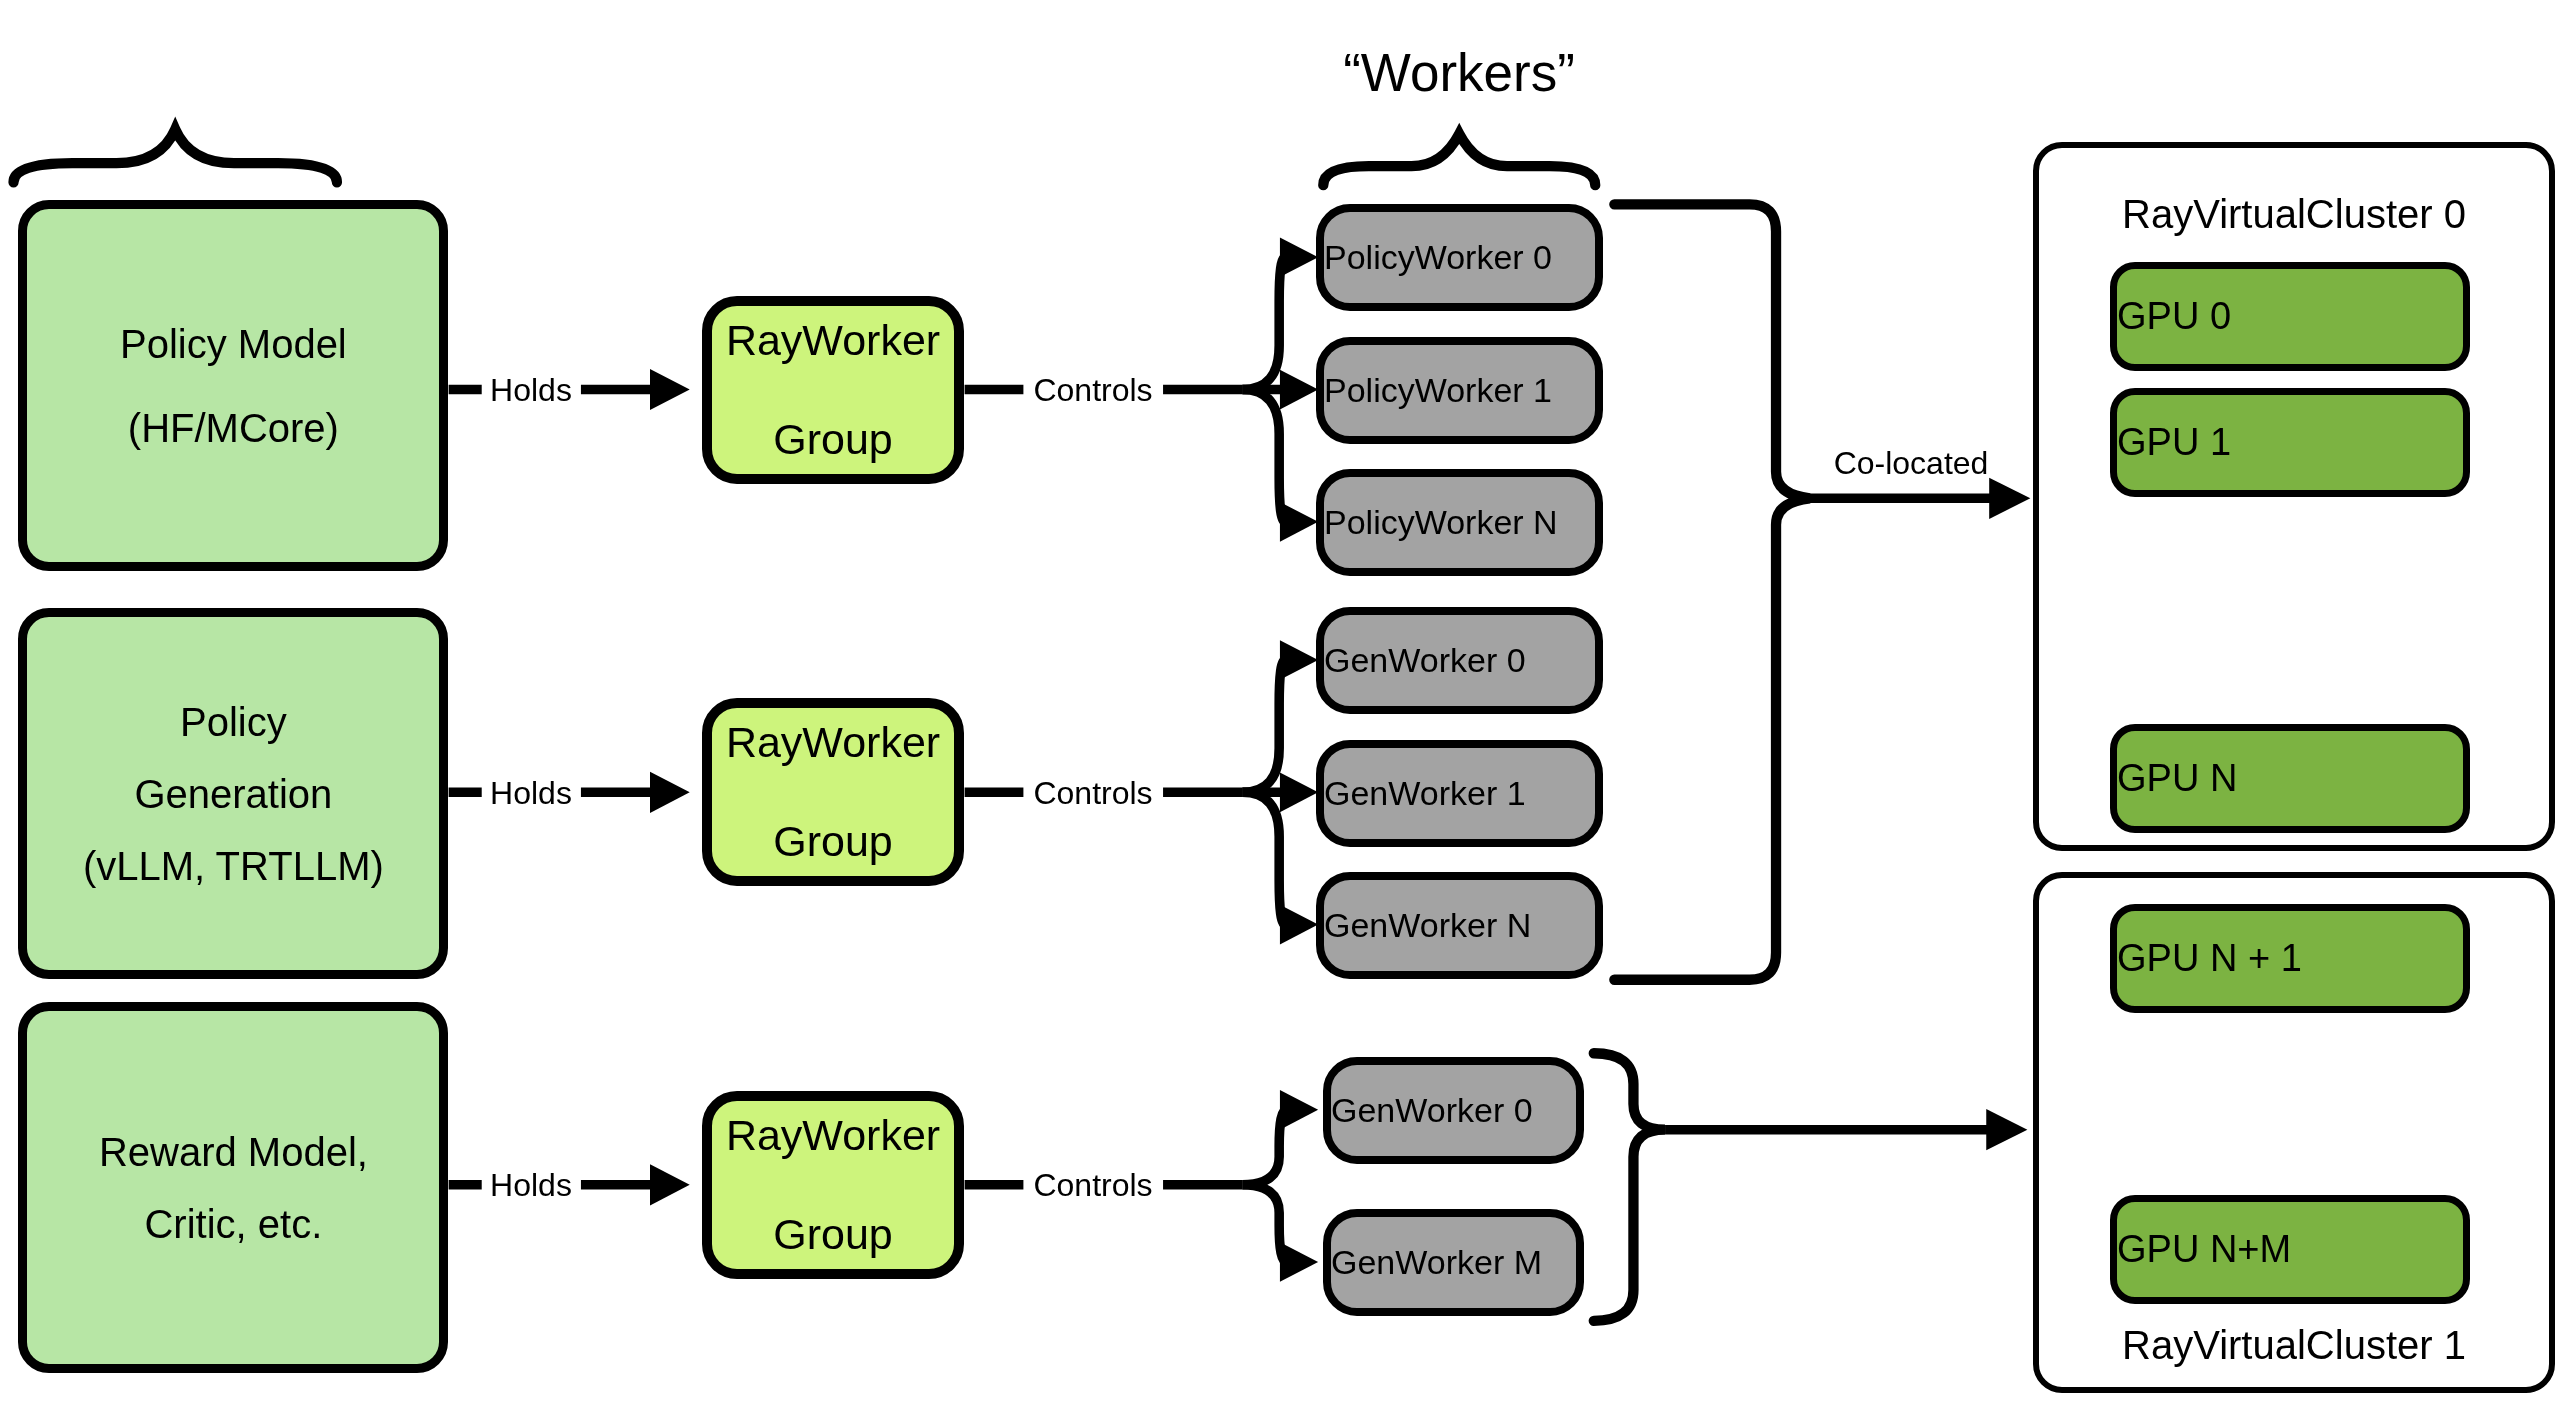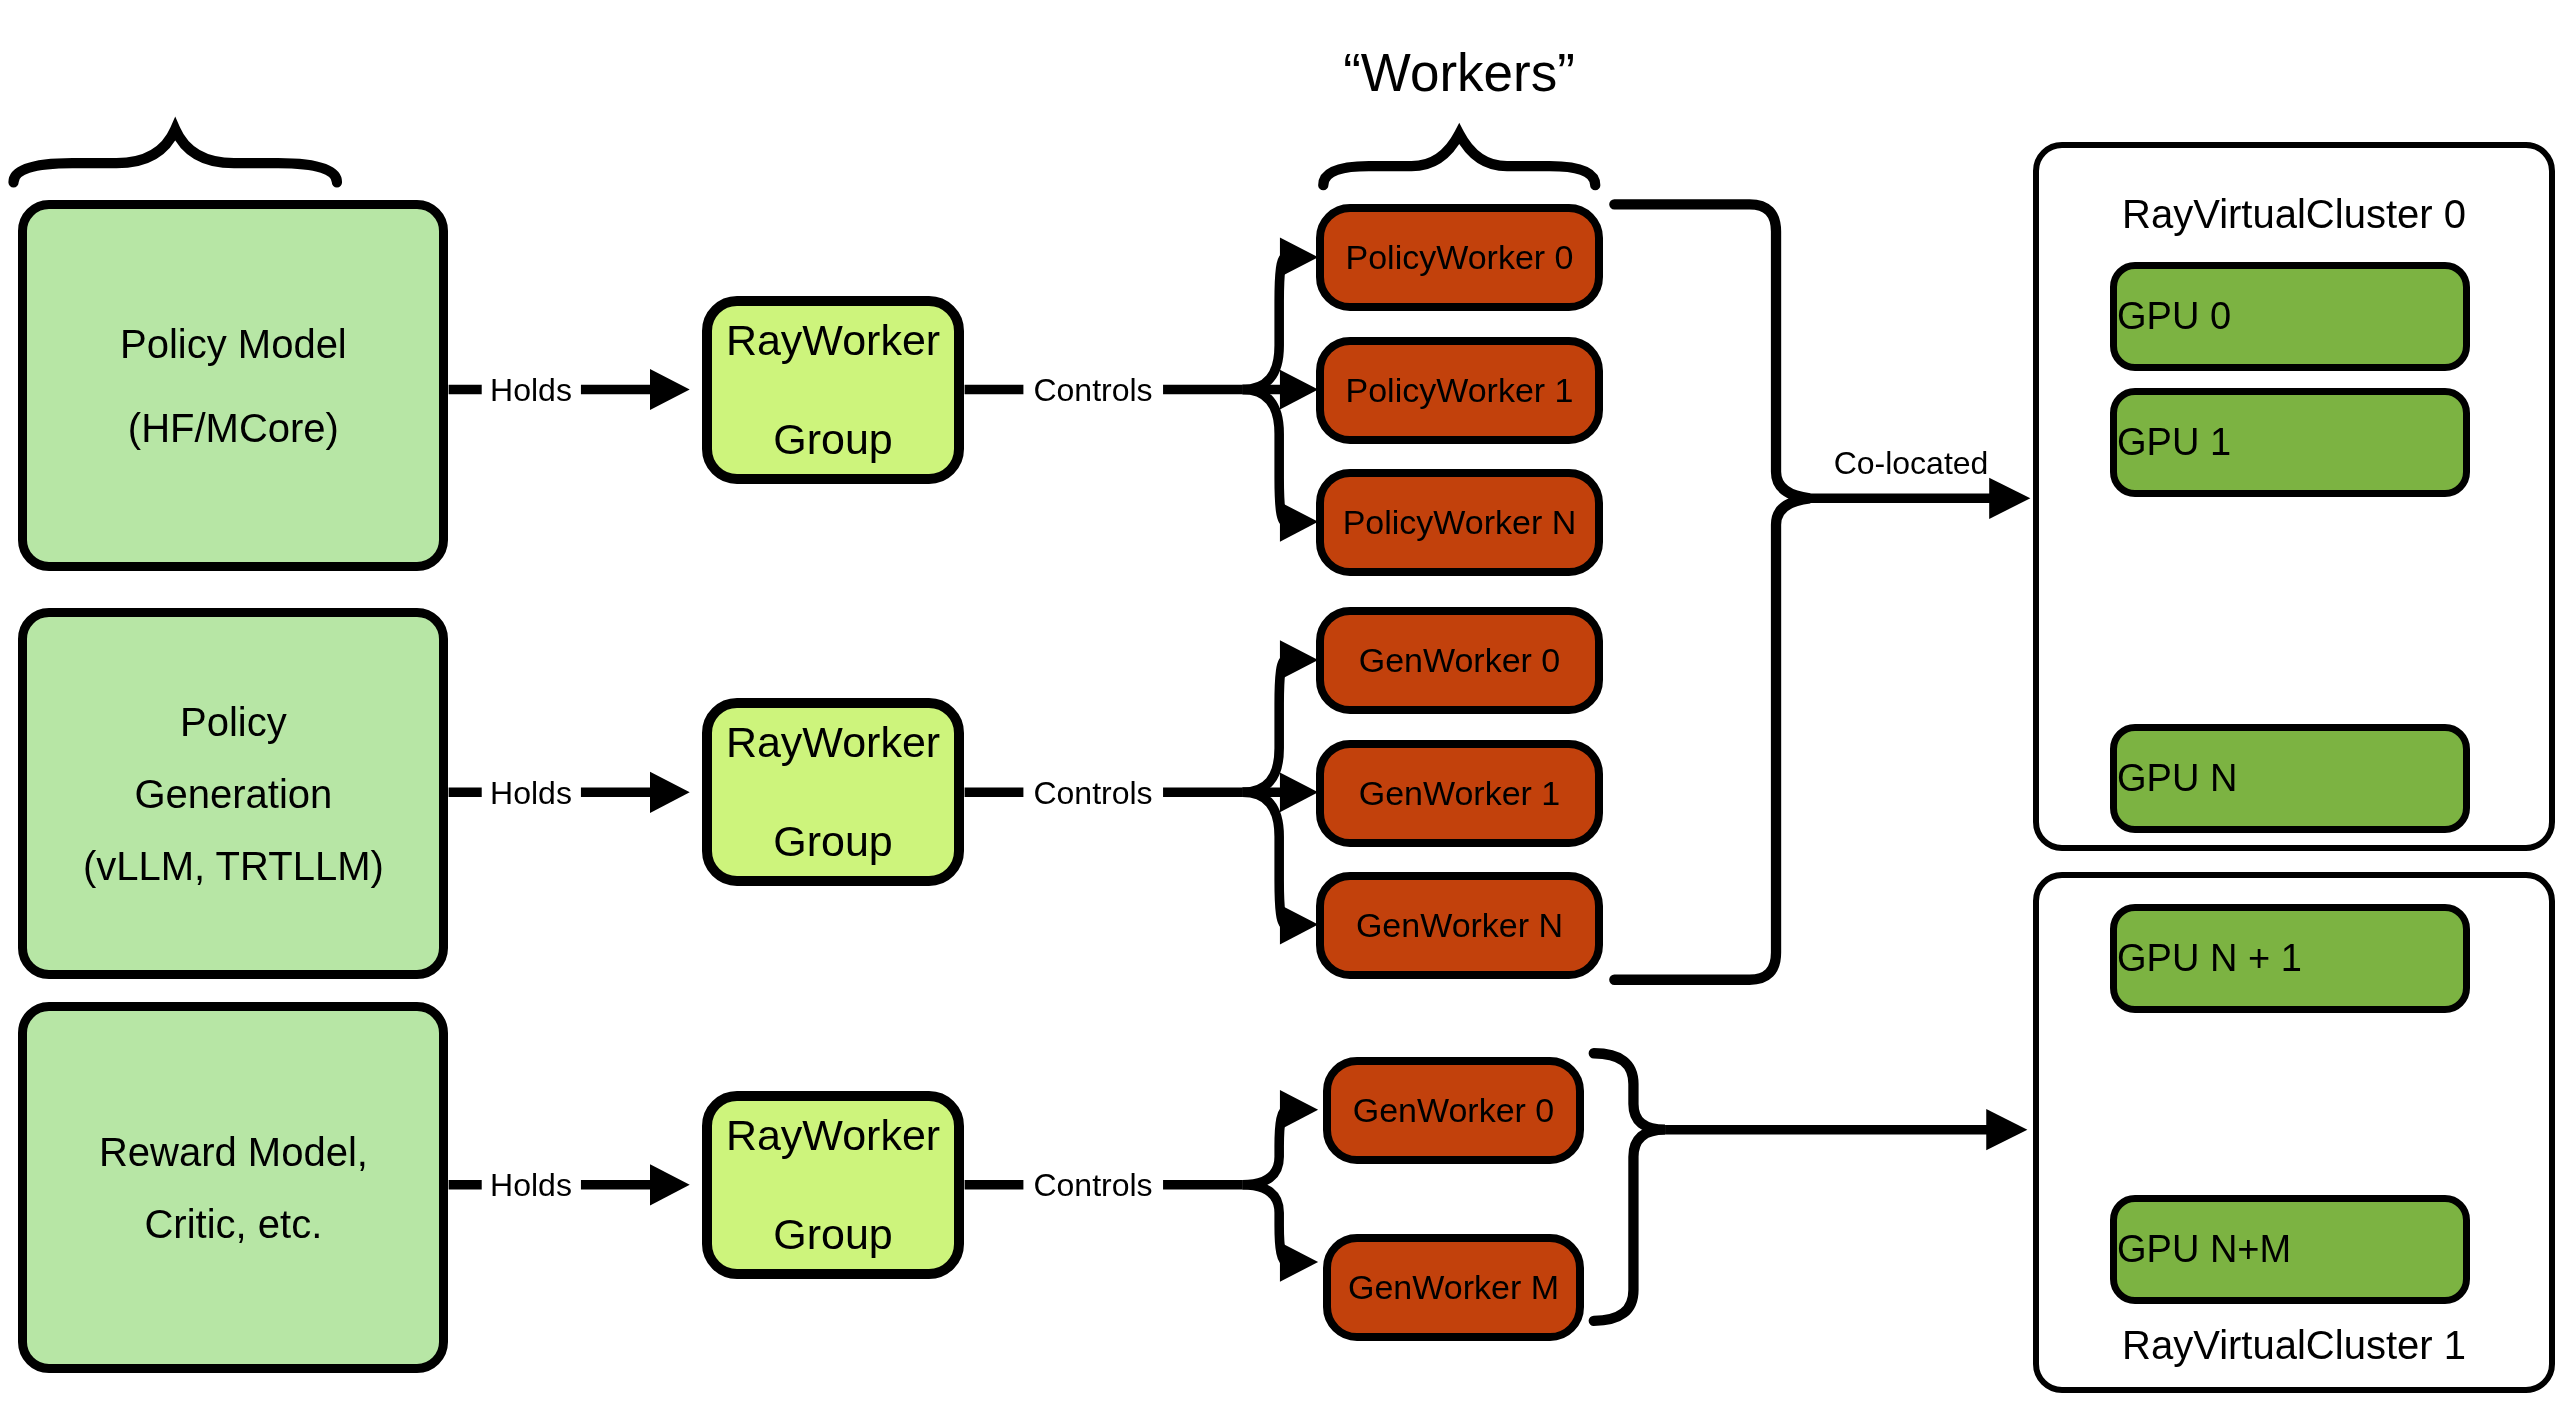--- a/index.html
+++ b/index.html
@@ -19,22 +19,22 @@
     font-size:40px;line-height:1.8;text-align:center;
   }
   .gbox{
     position:absolute;width:262px;height:188px;box-sizing:border-box;
     background:#cdf47c;border:10.3px solid #000;border-radius:35px;
     display:flex;flex-direction:column;justify-content:space-between;align-items:center;
     font-size:43px;line-height:1.6;text-align:center;
   }
   .wbox{
     position:absolute;width:287px;height:107px;box-sizing:border-box;
-    background:#c2410c;border:8.8px solid #000;border-radius:34px;
-    display:flex;justify-content:center;align-items:center;
+    background:#a3a3a3;border:8.8px solid #000;border-radius:34px;
+    display:flex;justify-content:flex-start;align-items:center;
     font-size:34px;white-space:nowrap;
   }
   .wbox.narrow{width:261px;}
   .cluster{
     position:absolute;width:522px;box-sizing:border-box;
     background:#ffffff;border:6.6px solid #000;border-radius:29px;
   }
   .clustertitle{
     position:absolute;transform:translate(-50%,-50%);
     font-size:40px;white-space:nowrap;
@@ -165,21 +165,21 @@
   <div class="wbox" style="left:1316px;top:740px;">
     <span>GenWorker 1</span>
   </div>
   <div class="wbox" style="left:1316px;top:872px;">
     <span>GenWorker N</span>
   </div>
 
   <div class="wbox narrow" style="left:1323px;top:1057px;">
     <span>GenWorker 0</span>
   </div>
-  <div class="wbox narrow" style="left:1323px;top:1209px;margin-top:25px;">
+  <div class="wbox narrow" style="left:1323px;top:1209px;">
     <span>GenWorker M</span>
   </div>
 
   <div class="lab" style="left:1911px;top:463px;">Co-located</div>
 
   <div class="cluster" style="left:2033px;top:142px;height:709px;"></div>
   <div class="clustertitle" style="left:2294px;top:214px;">RayVirtualCluster 0</div>
   <div class="gpubox" style="left:2110px;top:262px;">
     <span>GPU 0</span>
   </div>

